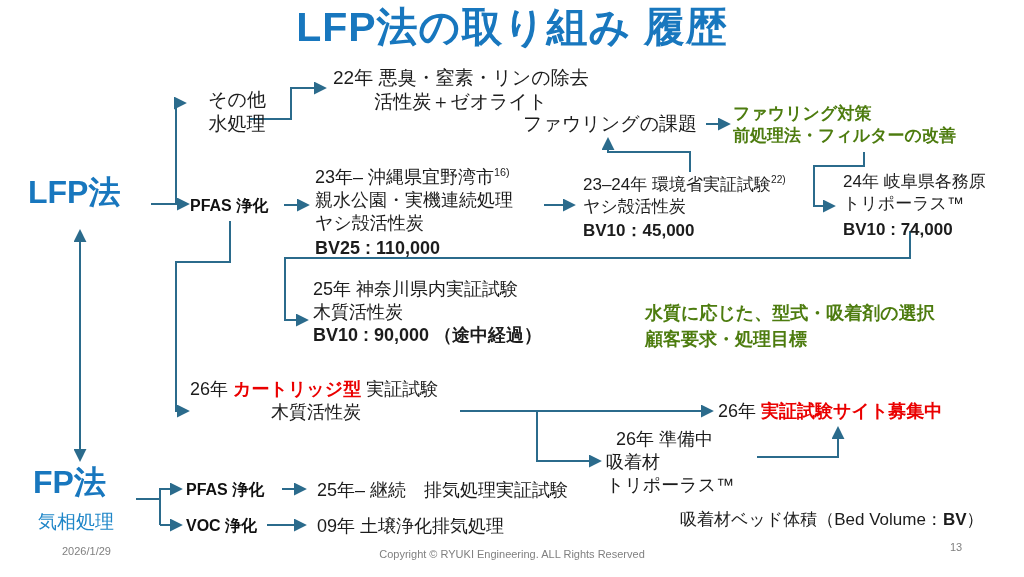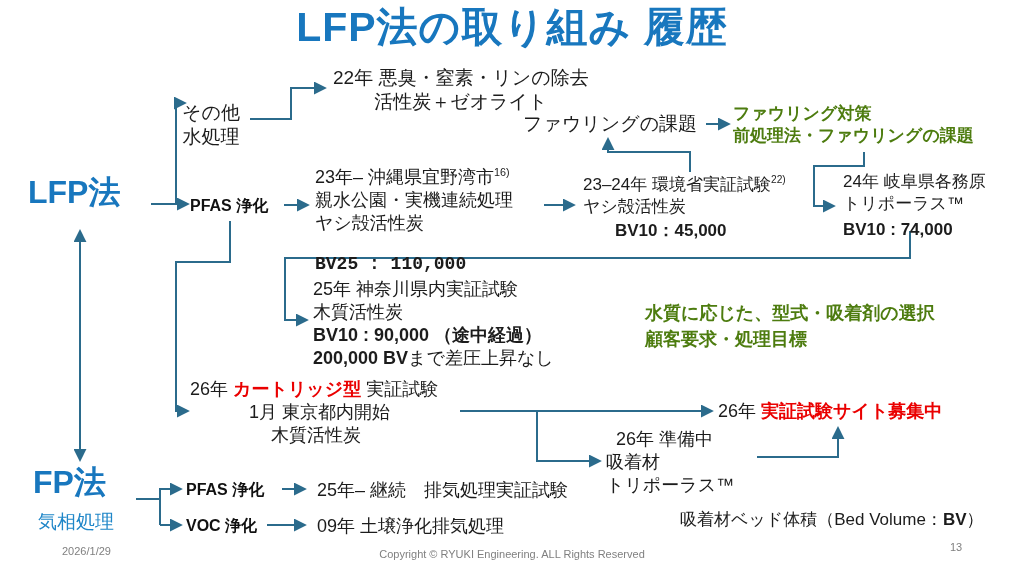--- a/index.html
+++ b/index.html
@@ -54,75 +54,73 @@
       <path d="M 160 525 V 489 H 179" marker-end="url(#arr)"></path>
       <path d="M 160 525 H 179" marker-end="url(#arr)"></path>
       <path d="M 282 489 H 303" marker-end="url(#arr)"></path>
       <path d="M 267 525 H 303" marker-end="url(#arr)"></path>
     </g>
   </svg>
 
   <div class="abs title">LFP法の取り組み 履歴</div>
 
   <div class="abs bigLabel" style="left:28px;top:172px;">LFP法</div>
-  <div class="abs t19" style="left:182px;top:88px;margin-top:13px;">
+  <div class="abs t19" style="left:208px;top:88px;">
     <div>その他</div>
     <div>水処理</div>
   </div>
   <div class="abs branch" style="left:190px;top:196px;">PFAS 浄化</div>
 
   <div class="abs bigLabel" style="left:33px;top:462px;">FP法</div>
   <div class="abs subBlue" style="left:38px;top:510px;">気相処理</div>
   <div class="abs branch" style="left:186px;top:480px;">PFAS 浄化</div>
   <div class="abs branch" style="left:186px;top:516px;">VOC 浄化</div>
 
   <div class="abs t19" style="left:333px;top:66px;">
     <div>22年 悪臭・窒素・リンの除去</div>
     <div>活性炭＋ゼオライト</div>
   </div>
   <div class="abs t19" style="left:523px;top:112px;">ファウリングの課題</div>
   <div class="abs t17 annBlue" style="left:733px;top:103px;">
     <div>ファウリング対策</div>
-    <div>前処理法・ファウリングの課題</div>
+    <div>前処理法・フィルターの改善</div>
   </div>
 
   <div class="abs t18" style="left:315px;top:161px;">
     <div><span>23年– 沖縄県宜野湾市</span><sup>16)</sup></div>
     <div>親水公園・実機連続処理</div>
     <div>ヤシ殻活性炭</div>
-    <div class="bv" style="margin-top:18px;font-family:Liberation Mono, monospace;">BV25 : 110,000</div>
+    <div class="bv" style="margin-top:2px;">BV25 : 110,000</div>
   </div>
 
   <div class="abs t17" style="left:583px;top:169px;">
     <div><span>23–24年 環境省実証試験</span><sup>22)</sup></div>
     <div>ヤシ殻活性炭</div>
-    <div class="bv" style="margin-top:2px;margin-left:32px;">BV10：45,000</div>
+    <div class="bv" style="margin-top:2px;">BV10：45,000</div>
   </div>
 
   <div class="abs t17" style="left:843px;top:171px;">
     <div>24年 岐阜県各務原</div>
     <div>トリポーラス™</div>
     <div class="bv" style="margin-top:4px;">BV10 : 74,000</div>
   </div>
 
   <div class="abs t18" style="left:313px;top:278px;">
     <div>25年 神奈川県内実証試験</div>
     <div>木質活性炭</div>
     <div class="bv">BV10 :  90,000 （途中経過）</div>
-    <div><span class="bv">200,000 BV</span><span>まで差圧上昇なし</span></div>
   </div>
 
   <div class="abs t18 annBlue" style="left:645px;top:300px;line-height:26px;">
     <div>水質に応じた、型式・吸着剤の選択</div>
     <div>顧客要求・処理目標</div>
   </div>
 
   <div class="abs t18" style="left:190px;top:378px;">
     <div><span>26年 </span><span class="red">カートリッジ型</span><span> 実証試験</span></div>
-    <div style="padding-left:59px;">1月 東京都内開始</div>
     <div style="padding-left:81px;">木質活性炭</div>
   </div>
 
   <div class="abs t18" style="left:718px;top:400px;">
     <span>26年 </span><span class="red">実証試験サイト募集中</span>
   </div>
 
   <div class="abs t18" style="left:606px;top:428px;">
     <div style="padding-left:10px;">26年 準備中</div>
     <div>吸着材</div>

